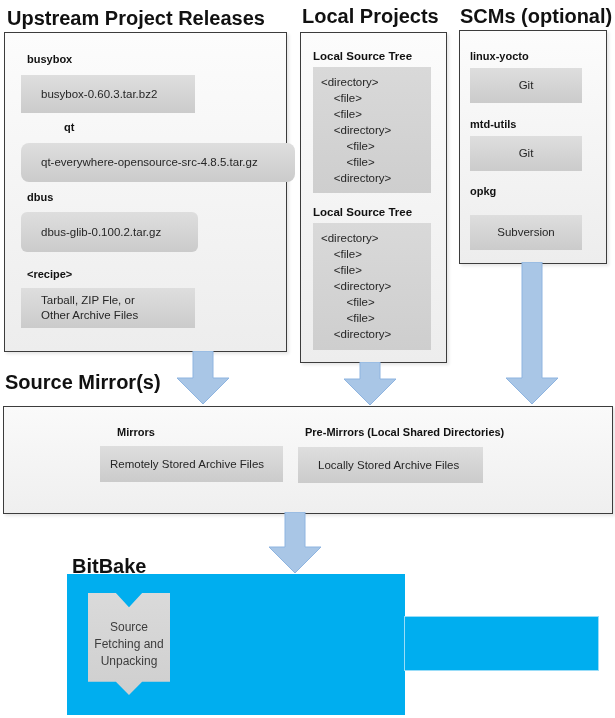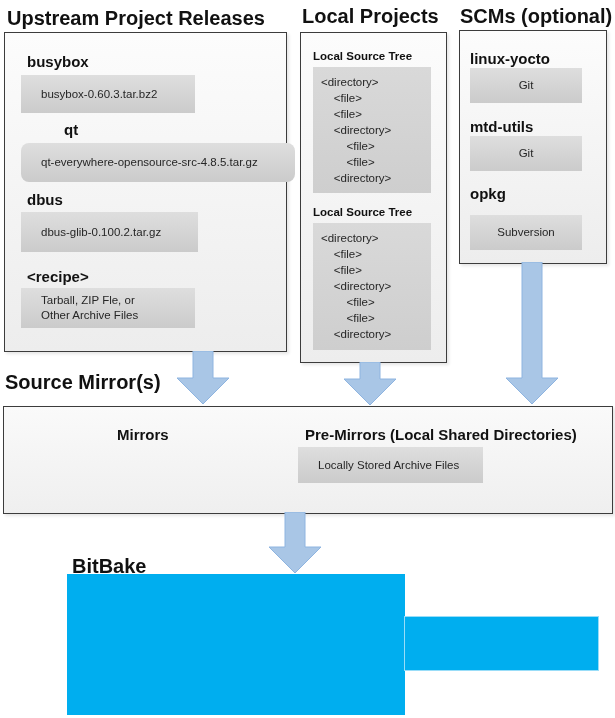--- a/index.html
+++ b/index.html
@@ -9,21 +9,21 @@
   }
   .heading{
     position:absolute;font-size:20px;font-weight:bold;color:#111;white-space:nowrap;
   }
   .outer-box{
     position:absolute;border:1.5px solid #3c3c3c;
     background:linear-gradient(180deg,#fcfcfc,#ededed);
     box-shadow:2px 2px 3px rgba(0,0,0,0.10);
   }
   .item-label{
-    position:absolute;font-size:15px;font-weight:bold;color:#111;white-space:nowrap;
+    position:absolute;font-size:11px;font-weight:bold;color:#111;white-space:nowrap;
   }
   .gray-box{
     position:absolute;background:linear-gradient(180deg,#dedede,#cbcbcb);
     color:#262626;font-size:11.5px;display:flex;align-items:center;
     white-space:pre-line;line-height:15px;
   }
   .gray-box.padded{padding-left:20px;}
   .gray-box.centered{justify-content:center;}
   .tree-box{
     position:absolute;background:linear-gradient(180deg,#d9d9d9,#cecece);
@@ -57,21 +57,21 @@
   <div class="heading" style="left:460px;top:5px;">SCMs (optional)</div>
   <div class="heading" style="left:5px;top:371px;">Source Mirror(s)</div>
   <div class="heading" style="left:72px;top:555px;">BitBake</div>
 
   <div class="outer-box" style="left:4px;top:32px;width:281px;height:318px;"></div>
   <div class="item-label" style="left:27px;top:53px;">busybox</div>
   <div class="gray-box padded" style="left:21px;top:75px;width:154px;height:38px;">busybox-0.60.3.tar.bz2</div>
   <div class="item-label" style="left:27px;top:121px;margin-left:37px;">qt</div>
   <div class="gray-box padded" style="left:21px;top:143px;width:254px;height:39px;border-radius:8px;">qt-everywhere-opensource-src-4.8.5.tar.gz</div>
   <div class="item-label" style="left:27px;top:191px;">dbus</div>
-  <div class="gray-box padded" style="left:21px;top:212px;width:157px;height:40px;">dbus-glib-0.100.2.tar.gz</div>
+  <div class="gray-box padded" style="left:21px;top:212px;width:157px;height:40px;border-radius:6px;">dbus-glib-0.100.2.tar.gz</div>
   <div class="item-label" style="left:27px;top:268px;">&lt;recipe&gt;</div>
   <div class="gray-box padded" style="left:21px;top:288px;width:154px;height:40px;">Tarball, ZIP Fle, or
 Other Archive Files</div>
 
   <div class="outer-box" style="left:300px;top:32px;width:145px;height:329px;"></div>
   <div class="item-label" style="left:313px;top:50px;font-size:11.5px;">Local Source Tree</div>
   <div class="tree-box" style="left:313px;top:67px;width:118px;height:126px;">&lt;directory&gt;
     &lt;file&gt;
     &lt;file&gt;
     &lt;directory&gt;
@@ -100,23 +100,27 @@
   </svg>
   <svg class="arrow" style="left:344px;top:362px;" width="52" height="43" viewBox="0 0 52 43">
     <polygon points="16,0 36,0 36,17 52,17 26,43 0,17 16,17" fill="#A9C6E6" stroke="#8EB4E0" stroke-width="1"></polygon>
   </svg>
   <svg class="arrow" style="left:506px;top:262px;" width="52" height="142" viewBox="0 0 52 142">
     <polygon points="16,0 36,0 36,116 52,116 26,142 0,116 16,116" fill="#A9C6E6" stroke="#8EB4E0" stroke-width="1"></polygon>
   </svg>
 
   <div class="outer-box" style="left:3px;top:406px;width:608px;height:106px;background:linear-gradient(180deg,#fafafa,#efefef);"></div>
   <div class="item-label" style="left:105px;top:426px;margin-left:12px;">Mirrors</div>
+  <div class="gray-box" style="left:100px;top:446px;width:183px;height:36px;padding-left:10px;box-sizing:border-box;">Remotely Stored Archive Files</div>
   <div class="item-label" style="left:305px;top:426px;">Pre-Mirrors (Local Shared Directories)</div>
   <div class="gray-box padded" style="left:298px;top:447px;width:185px;height:36px;box-sizing:border-box;">Locally Stored Archive Files</div>
 
   <svg class="arrow" style="left:269px;top:512px;" width="52" height="61" viewBox="0 0 52 61">
     <polygon points="16,0 36,0 36,35 52,35 26,61 0,35 16,35" fill="#A9C6E6" stroke="#8EB4E0" stroke-width="1"></polygon>
   </svg>
 
   <div class="bitbake-main"></div>
   <div class="bitbake-band"></div>
+  <div class="ribbon">Source
+Fetching and
+Unpacking</div>
 
 </div>
 
 </body></html>

